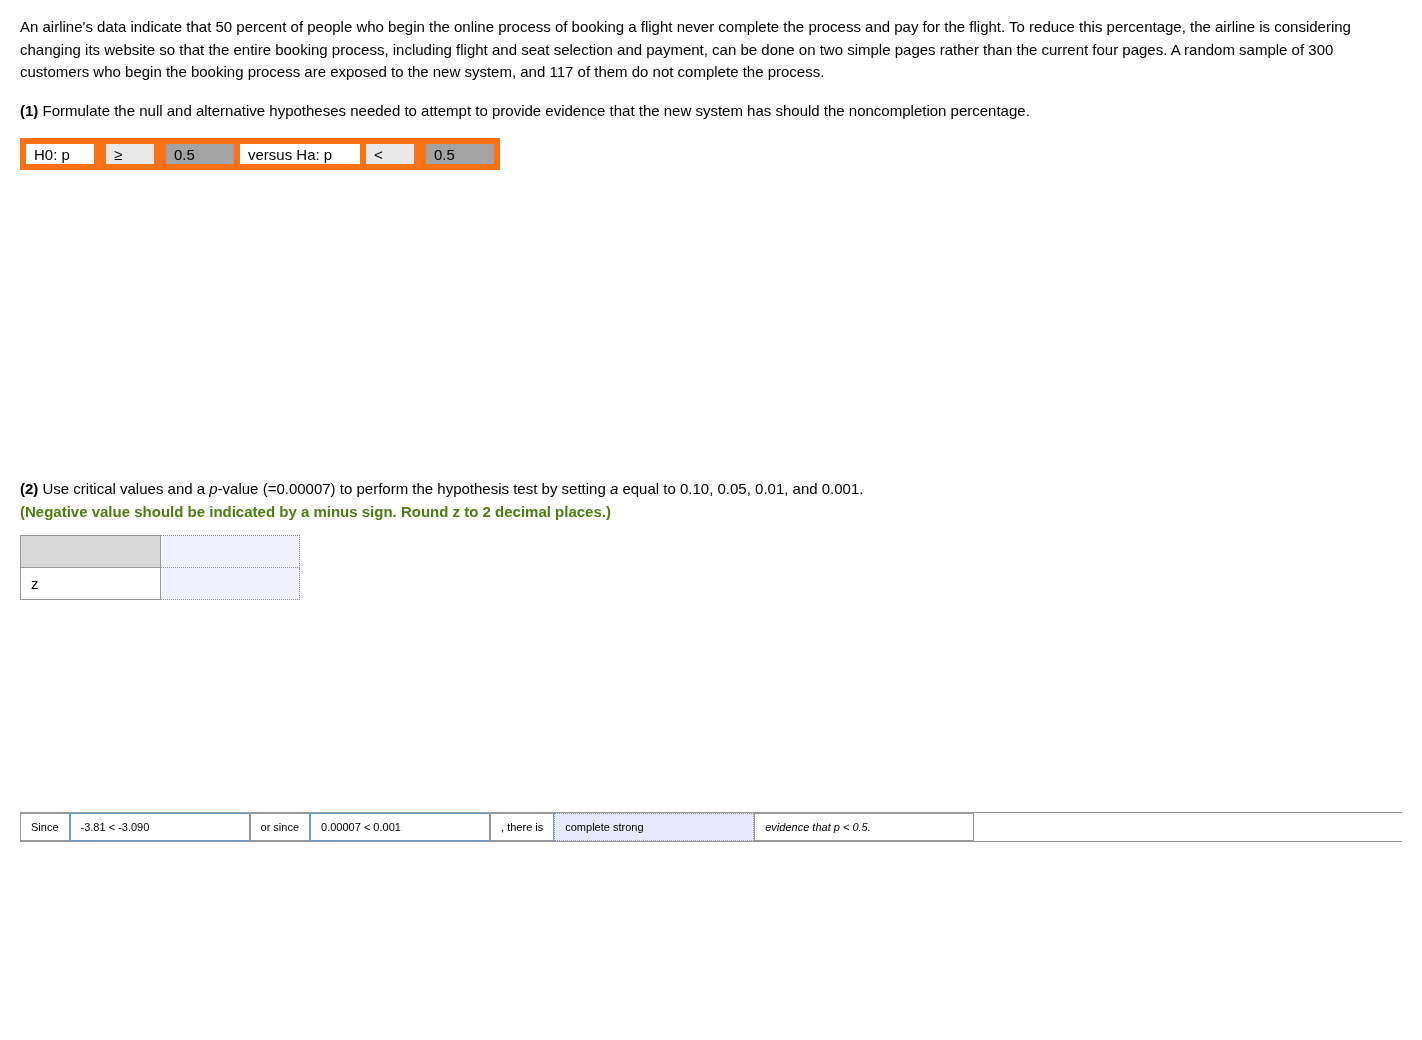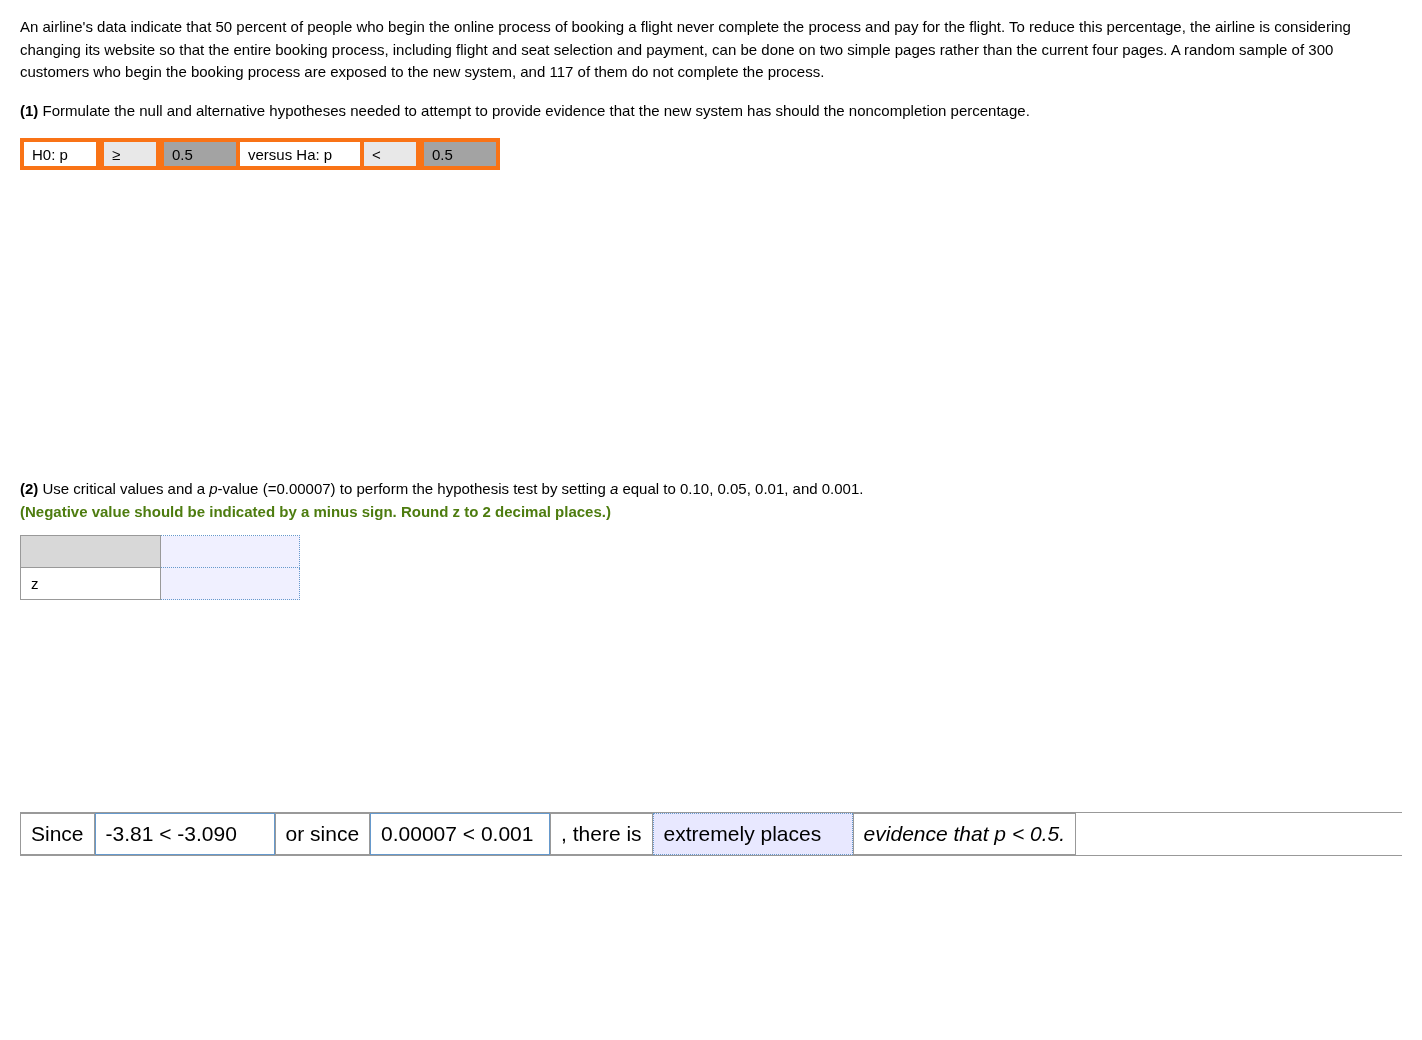--- a/index.html
+++ b/index.html
@@ -34,21 +34,21 @@
 
     .hypothesis-row {
       display: flex;
       align-items: center;
       gap: 0;
       margin-top: 10px;
       margin-bottom: 8px;
     }
 
     .hyp-cell {
-      border: 4px solid #f97316;
+      border: 6px solid #f97316;
       padding: 4px 8px;
       background: #fff;
       min-width: 80px;
       height: 32px;
       display: flex;
       align-items: center;
     }
 
     .hyp-cell.operator {
       min-width: 60px;
@@ -115,25 +115,25 @@
     .bottom-row {
       display: flex;
       align-items: center;
       border-top: 1px solid #999;
       border-bottom: 1px solid #999;
     }
 
     .bottom-cell {
       border: 1px solid #999;
       padding: 8px 10px;
-      height: 42px;
-      display: flex;
-      align-items: center;
-      background: #fff;
-      font-size: 21px;
+      height: 28px;
+      display: flex;
+      align-items: center;
+      background: #fff;
+      font-size: 11px;
     }
 
     .bottom-cell.static {
       background: #fff;
       border: 1px solid #999;
     }
 
     .bottom-cell.input-dotted {
       border: 1px solid #6699cc;
       background: #fff;
@@ -213,18 +213,18 @@
   <div class="bottom-cell static">
     <span>or since</span>
   </div>
   <div class="bottom-cell input-dotted" style="min-width:180px;">
     <span>0.00007 &lt; 0.001</span>
   </div>
   <div class="bottom-cell static">
     <span>, there is</span>
   </div>
   <div class="bottom-cell highlighted" style="min-width:200px;">
-    <span>extremely places</span>
+    <span>complete strong</span>
   </div>
   <div class="bottom-cell static" style="min-width:220px;font-style:italic;">
     <span>evidence that p &lt; 0.5.</span>
   </div>
 </div>
 
 </body></html>

